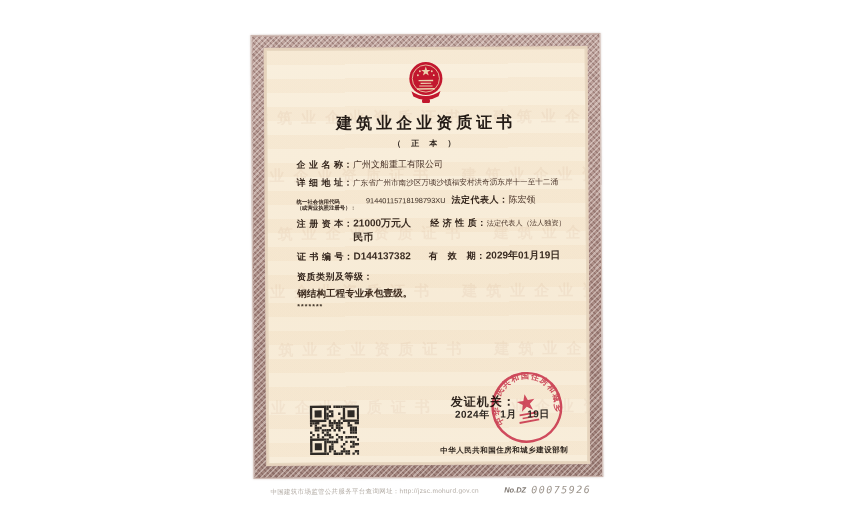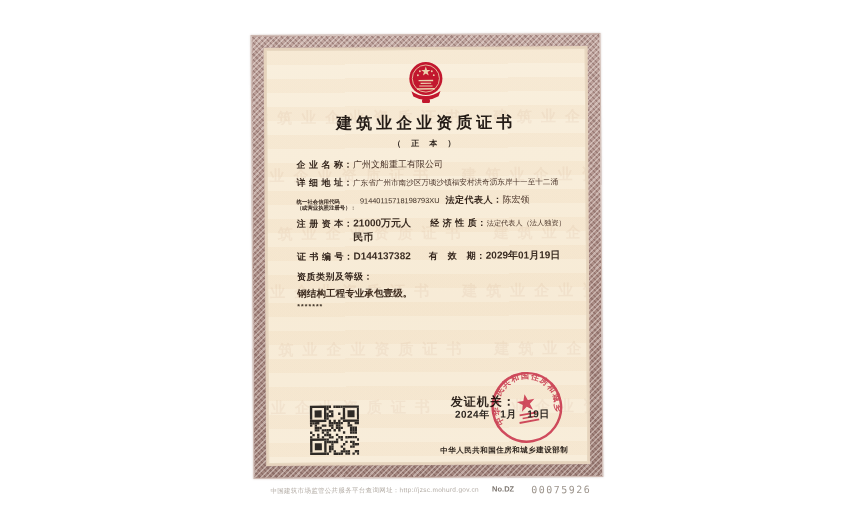--- a/index.html
+++ b/index.html
@@ -25,40 +25,40 @@
   .title{position:absolute;top:63px;left:0;width:100%;text-align:center;font-weight:bold;
     font-size:16px;letter-spacing:4px;color:#241c17;}
   .subtitle{position:absolute;top:88px;left:0;width:100%;text-align:center;font-weight:bold;
     font-size:8px;letter-spacing:4px;color:#2c231d;}
   .fields{position:absolute;top:108px;left:29px;right:20px;}
   .frow{display:flex;align-items:baseline;margin-bottom:5px;min-height:10px;}
   .lbl{font-weight:bold;font-size:9px;color:#33251c;letter-spacing:.5px;white-space:nowrap;flex:none;}
   .val{font-family:"DejaVu Serif",serif;font-size:9px;color:#4a352a;white-space:nowrap;}
   .val-addr{font-size:7.6px;}
   .credit-lbl{flex:none;font-weight:bold;font-size:5.4px;line-height:1.2;color:#33251c;white-space:nowrap;}
-  .val-code{font-size:7.4px;font-family:"Liberation Sans",sans-serif;color:#3c2f26;margin-left:4px;}
+  .val-code{font-size:7.4px;font-family:"Liberation Sans",sans-serif;color:#3c2f26;margin-left:10px;}
   .gap6{width:6px;flex:none;} .gap10{width:10px;flex:none;} .gap18{width:18px;flex:none;}
   .val-num{font-family:"Liberation Sans",sans-serif;font-weight:bold;font-size:10px;color:#3a2c22;}
   .val-small{font-size:7.2px;}
   .grade-lbl{margin-top:7px;margin-bottom:4px;}
   .grade-val{font-family:"DejaVu Serif",serif;font-weight:bold;font-size:9.6px;color:#3c2a1d;margin-bottom:2px;}
   .stars{font-size:7px;letter-spacing:1px;color:#44382c;font-weight:bold;}
   .issuer-label{position:absolute;left:182px;top:344px;font-weight:bold;font-size:12px;
     letter-spacing:1px;color:#2e241d;}
   .seal{position:absolute;left:220px;top:320px;opacity:.83;mix-blend-mode:multiply;
     transform:rotate(-10deg);pointer-events:none;}
   .issue-date{position:absolute;left:186px;top:358px;font-weight:bold;font-size:10px;color:#2c2620;
     letter-spacing:.5px;white-space:nowrap;}
   .made-by{position:absolute;left:118px;top:396px;width:234px;text-align:center;font-weight:bold;
     font-size:7.5px;letter-spacing:.5px;color:#2f261f;}
   .qr{position:absolute;left:40px;top:352px;}
   .footer{display:flex;justify-content:space-between;align-items:baseline;margin-top:7px;
     padding:0 12px 0 17px;}
   .footer-query{font-size:6.5px;color:#b3aca5;letter-spacing:.3px;}
-  .footer-serial{display:flex;align-items:flex-start;gap:17px;}
+  .footer-serial{display:flex;align-items:center;gap:5px;font-style:italic;}
   .serial-label{font-size:7.5px;font-weight:bold;color:#7e7771;}
   .serial-number{font-size:10px;color:#9d958d;letter-spacing:1.5px;font-family:"DejaVu Sans Mono",monospace;}
 </style>
 </head>
 <body>
 
 <div class="page">
   <div class="scan">
     <div class="frame">
       <div class="inner-line">

